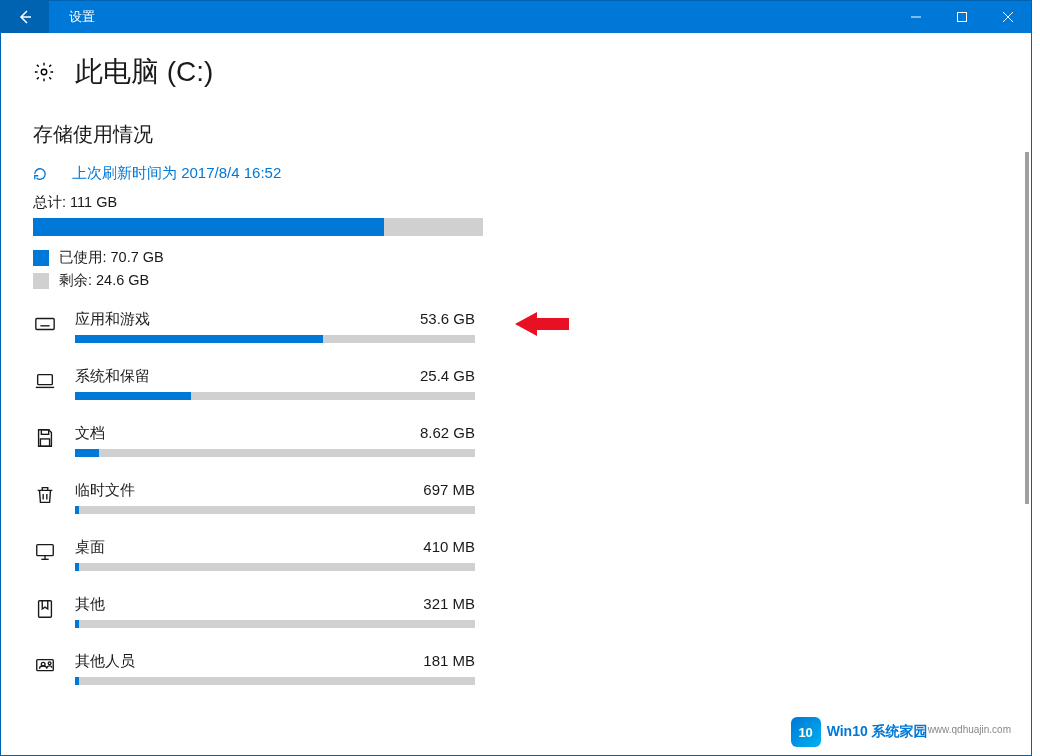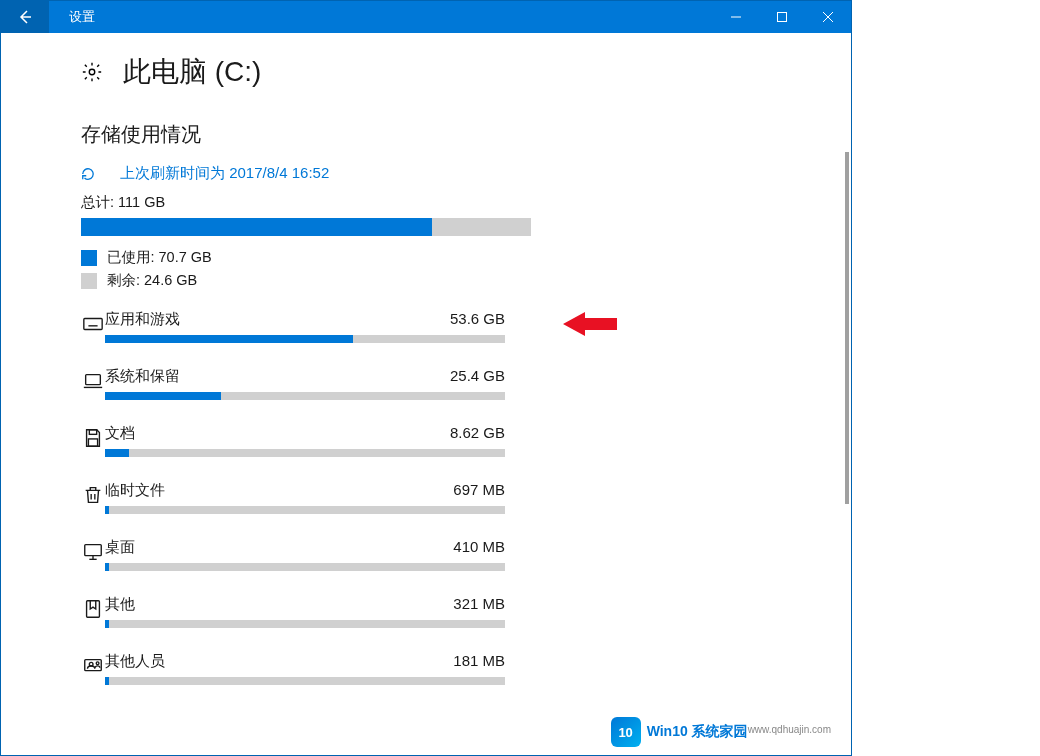--- a/index.html
+++ b/index.html
@@ -1,42 +1,42 @@
 <!DOCTYPE html>
 <html><head>
 <meta charset="utf-8">
 <style>
   * { box-sizing: border-box; }
   html, body { margin: 0; padding: 0; font-family: "Segoe UI", "Microsoft YaHei", sans-serif; background: #fff; color: #1a1a1a; }
-  .window { width: 852px; height: 756px; position: relative; overflow: hidden; border: 1px solid #0063b1; }
+  .window { width: 1032px; height: 756px; position: relative; overflow: hidden; border: 1px solid #0063b1; }
   .titlebar { height: 32px; background: #0078d7; display: flex; align-items: center; color: #fff; font-size: 13px; }
   .back-btn { width: 48px; height: 32px; display: flex; align-items: center; justify-content: center; background: #0063b1; cursor: pointer; }
   .back-btn svg { width: 16px; height: 16px; }
   .title-text { margin-left: 20px; }
   .caption-btns { margin-left: auto; display: flex; height: 100%; }
   .caption-btn { width: 46px; height: 32px; display: flex; align-items: center; justify-content: center; cursor: pointer; }
   .caption-btn svg { width: 10px; height: 10px; }
-  .content { position: relative; height: 722px; overflow: hidden; padding-left: 48px; }
+  .content { position: relative; height: 722px; overflow: hidden; }
   .scrollbar { position: absolute; right: 2px; top: 119px; width: 4px; height: 352px; background: #a0a0a0; border-radius: 0; }
   .page-header { display: flex; align-items: center; padding: 20px 32px 6px 32px; }
   .gear { width: 22px; height: 22px; margin-right: 20px; color: #000; }
   .page-title { font-size: 28px; font-weight: 400; }
   .section { padding: 0 32px; }
   .section-title { font-size: 20px; font-weight: 400; margin: 24px 0 16px; }
   .refresh-line { display: flex; align-items: center; color: #0078d7; font-size: 15px; margin-bottom: 10px; cursor: pointer; gap: 25px; }
   .refresh-line svg { width: 14px; height: 14px; }
   .total-line { font-size: 14.5px; margin-bottom: 6px; }
   .total-bar { width: 450px; height: 18px; background: #d0d0d0; position: relative; margin-bottom: 12px; }
   .total-bar-fill { position: absolute; left: 0; top: 0; bottom: 0; background: #0078d7; }
   .legend-line { display: flex; align-items: center; gap: 10px; font-size: 14.5px; margin-bottom: 4px; }
   .swatch { width: 16px; height: 16px; }
   .swatch.used { background: #0078d7; }
   .swatch.free { background: #d0d0d0; }
   .categories { margin-top: 20px; }
-  .cat-row { display: flex; align-items: flex-start; margin-bottom: 24px; cursor: pointer; position: relative; }
+  .cat-row { display: flex; align-items: flex-start; gap: 18px; margin-bottom: 24px; cursor: pointer; position: relative; }
   .cat-icon { width: 24px; height: 24px; color: #1a1a1a; flex: 0 0 24px; display: flex; align-items: center; justify-content: center; margin-top: 2px; }
   .cat-icon svg { width: 22px; height: 22px; }
   .cat-body { width: 400px; }
   .cat-head { display: flex; justify-content: space-between; font-size: 15px; margin-bottom: 6px; }
   .cat-bar { width: 400px; height: 8px; background: #d0d0d0; position: relative; }
   .cat-bar-fill { position: absolute; left: 0; top: 0; bottom: 0; background: #0078d7; }
   .arrow-marker { position: absolute; left: 482px; top: 0; }
   .arrow-marker svg { width: 54px; height: 28px; }
   .watermark { position: absolute; right: 20px; bottom: 8px; font-size: 13px; color: #666; display: flex; align-items: center; gap: 6px; }
   .watermark .wlogo { width: 30px; height: 30px; background: linear-gradient(135deg,#0078d7,#00b0f0); border-radius: 6px; display:flex; align-items:center; justify-content:center; color:#fff; font-family: Arial; font-weight:bold; font-size:13px; }

